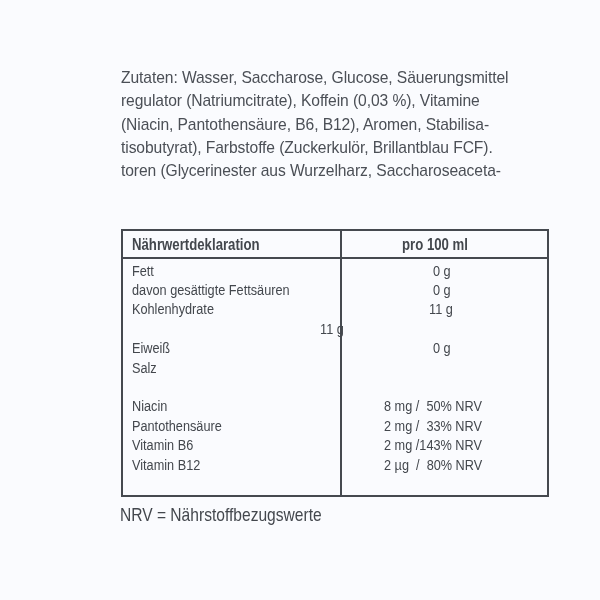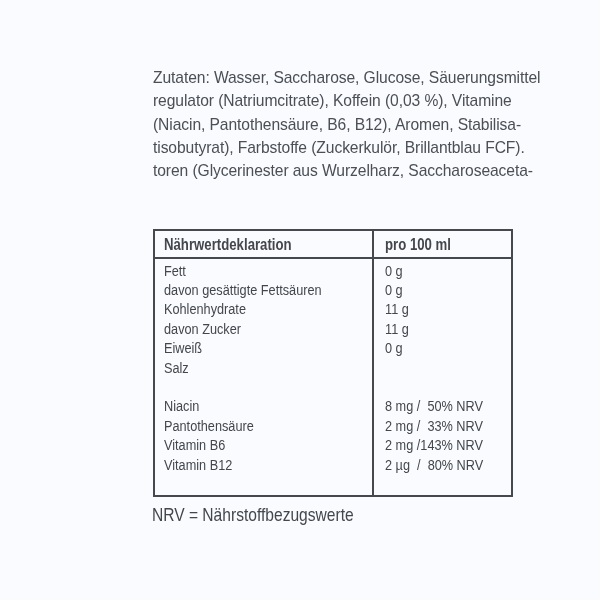--- a/index.html
+++ b/index.html
@@ -11,21 +11,20 @@
     height: 600px;
     position: relative;
     background: #fafbfe;
     font-family: "Liberation Sans", sans-serif;
     color: #4b4f56;
     overflow: hidden;
   }
   .page {
     position: absolute;
     inset: 0;
-    margin-left: 32px;
   }
   
   .ingredients {
     position: absolute;
     left: 121px;
     top: 66px;
     width: 420px;
   }
   .ingredients .line {
     font-size: 17px;
@@ -37,21 +36,21 @@
     display: inline-block;
     transform: scaleX(0.92);
     transform-origin: 0 50%;
     white-space: pre;
   }
   
   .ntable {
     position: absolute;
     left: 121px;
     top: 229px;
-    width: 360px;
+    width: 428px;
     height: 268px;
     border: 2px solid #45494f;
     box-sizing: border-box;
     color: #43474d;
   }
   .vdivider {
     position: absolute;
     left: 217px;
     top: 0;
     bottom: 0;
@@ -76,23 +75,23 @@
     font-size: 15.5px;
   }
   .tcell.label {
     width: 217px;
     padding-left: 9px;
     box-sizing: border-box;
     overflow: hidden;
   }
   .tcell.value {
     flex: 1;
-    padding-left: 13px;
     box-sizing: border-box;
     overflow: hidden;
+    text-align: center;
   }
   .cond {
     display: inline-block;
     transform: scaleX(0.82);
     transform-origin: 0 50%;
     white-space: pre;
   }
   .cond-h {
     display: inline-block;
     transform: scaleX(0.8);
@@ -138,21 +137,20 @@
     <div class="tcell label"><span class="cond lbl">davon gesättigte Fettsäuren</span></div>
     <div class="tcell value"><span class="cond val">0 g</span></div>
   </div>
 
   <div class="trow">
     <div class="tcell label"><span class="cond lbl">Kohlenhydrate</span></div>
     <div class="tcell value"><span class="cond val">11 g</span></div>
   </div>
 
   <div class="trow">
-    <div class="tcell label"><span class="cond lbl">davon Zucker</span></div>
     <div class="tcell value"><span class="cond val">11 g</span></div>
   </div>
 
   <div class="trow">
     <div class="tcell label"><span class="cond lbl">Eiweiß</span></div>
     <div class="tcell value"><span class="cond val">0 g</span></div>
   </div>
 
   <div class="trow">
     <div class="tcell label"><span class="cond lbl">Salz</span></div>

